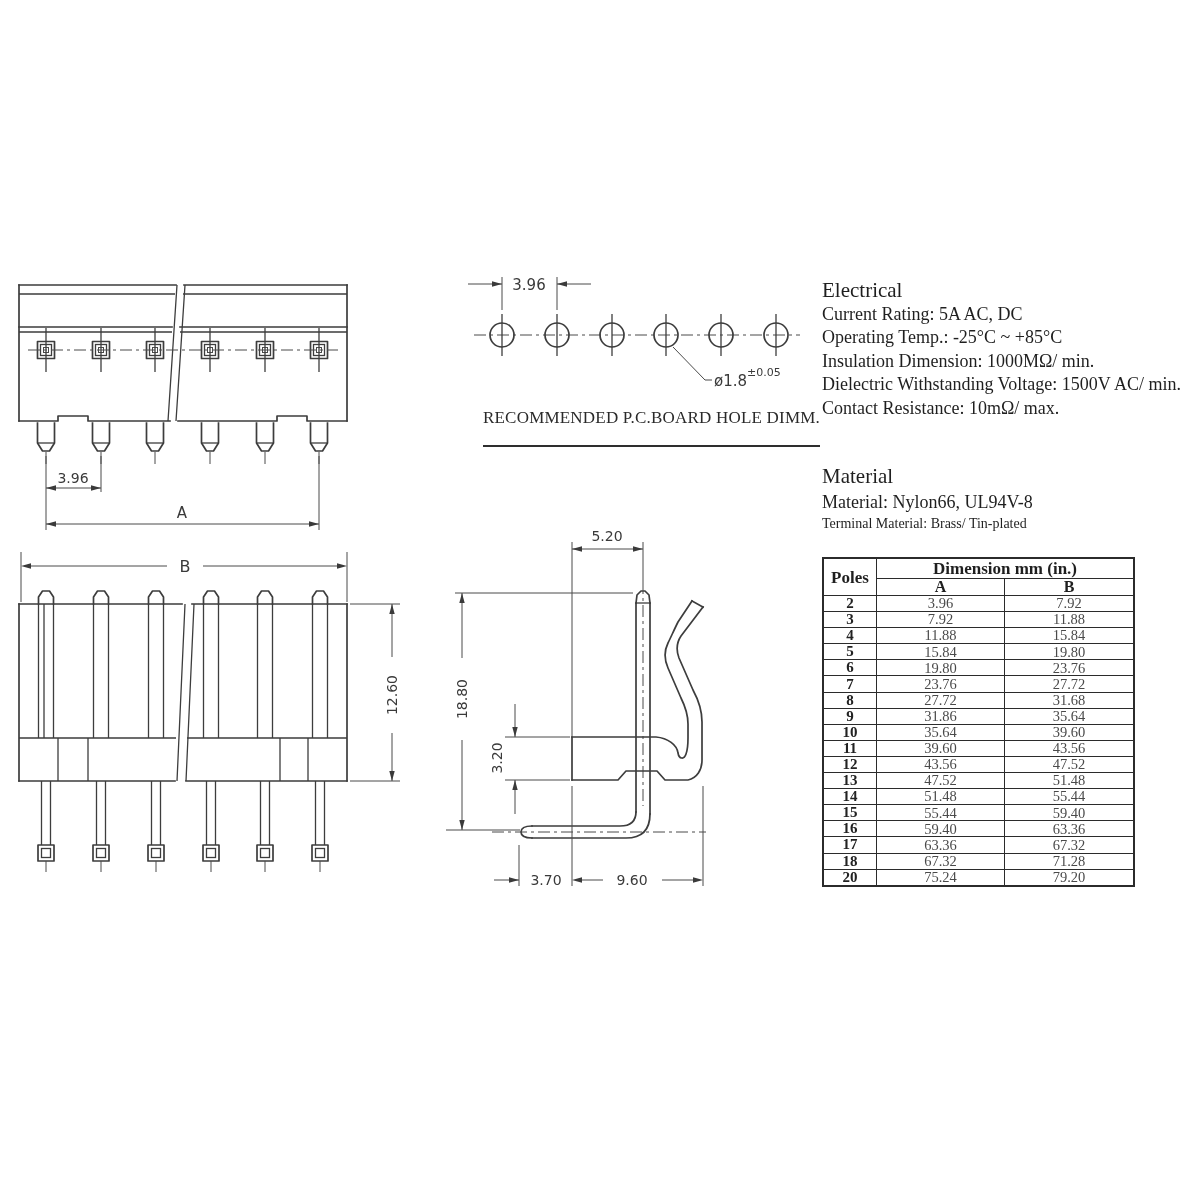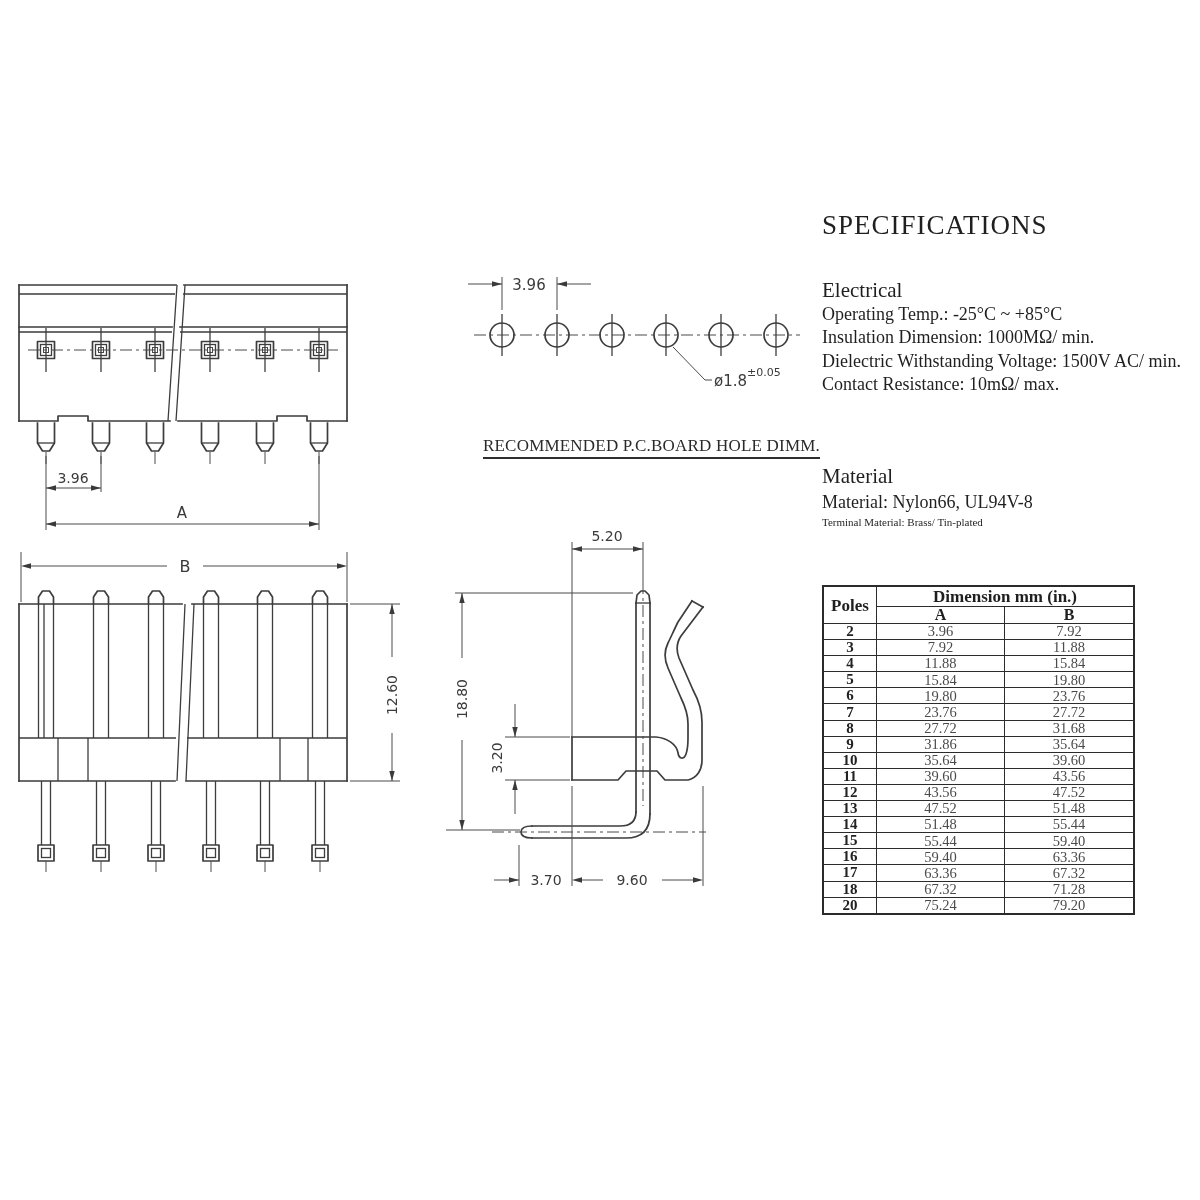--- a/index.html
+++ b/index.html
@@ -11,25 +11,25 @@
   .outline2{stroke:#3d3d3d;stroke-width:1.3;fill:none;}
   .thin{stroke:#4a4a4a;stroke-width:1;fill:none;}
   .cl{stroke:#4a4a4a;stroke-width:1;fill:none;stroke-dasharray:12 4 3 4;}
   .arr{fill:#3a3a3a;stroke:none;}
   .dimtext{font-size:14px;}
   
   .spec{position:absolute;left:822px;white-space:nowrap;}
   .spec-title{top:210px;font-size:27px;letter-spacing:1px;}
   .spec-h{font-size:21px;text-align:center;}
   .spec-line{font-size:18px;line-height:23.4px;}
-  .spec-line-sm{font-size:11px;}
+  .spec-line-sm{font-size:14px;}
   #pcb-note{position:absolute;left:483px;top:408px;font-size:17px;letter-spacing:0.2px;
-            border-bottom:2px solid #2e2e2e;padding-bottom:1px;color:#2a2a2a;margin-top:28px;}
+            border-bottom:2px solid #2e2e2e;padding-bottom:17px;color:#2a2a2a;}
   
-  #dim-table{position:absolute;left:822px;top:557px;border-collapse:collapse;table-layout:fixed;margin-top:28px;}
+  #dim-table{position:absolute;left:822px;top:557px;border-collapse:collapse;table-layout:fixed;}
   #dim-table th,#dim-table td{border:1.5px solid #2b2b2b;padding:0;text-align:center;line-height:1;}
   #dim-table{border:2.5px solid #2b2b2b;}
   th.poles{width:52px;font-size:17px;}
   th.dimspan{font-size:17px;height:19px;}
   th.sub{font-size:16px;height:16px;}
   th.cola{width:127px;} th.colb{width:128px;}
   #dim-table td{height:15.1px;font-size:14.5px;color:#4a4a4a;}
   #dim-table td.p{font-size:15px;font-weight:bold;color:#222;}
 </style>
 </head>
@@ -254,24 +254,24 @@
       <text class="dimtext" x="546" y="885" text-anchor="middle">3.70</text>
     </g>
     <g>
       <path class="thin" d="M582,880 H603 M662,880 H693"></path>
       <polygon class="arr" points="572,880 582,877.3 582,882.7"></polygon>
         <polygon class="arr" points="703,880 693,877.3 693,882.7"></polygon>
       <text class="dimtext" x="632" y="885" text-anchor="middle">9.60</text>
     </g>
   </svg>
 
-  <div class="spec spec-title">SPECIFICATIONS</div>
 
   <div class="spec spec-h" style="top:278px">Electrical</div>
   <div class="spec" style="top:303px">
+    <div class="spec-line">Current Rating: 5A AC, DC</div>
     <div class="spec-line">Operating Temp.: -25°C ~ +85°C</div>
     <div class="spec-line">Insulation Dimension: 1000MΩ/ min.</div>
     <div class="spec-line">Dielectric Withstanding Voltage: 1500V AC/ min.</div>
     <div class="spec-line">Contact Resistance: 10mΩ/ max.</div>
   </div>
 
   <div class="spec spec-h" style="top:464px">Material</div>
   <div class="spec spec-line" style="top:491px">Material: Nylon66, UL94V-8</div>
   <div class="spec spec-line-sm" style="top:516px">Terminal Material: Brass/ Tin-plated</div>
 

